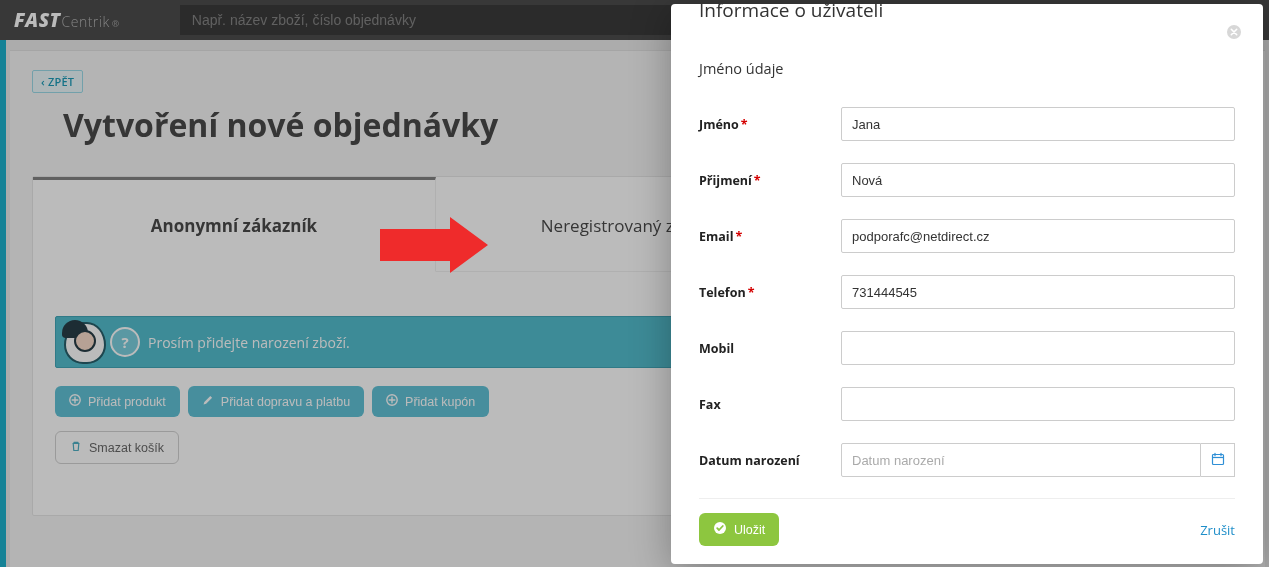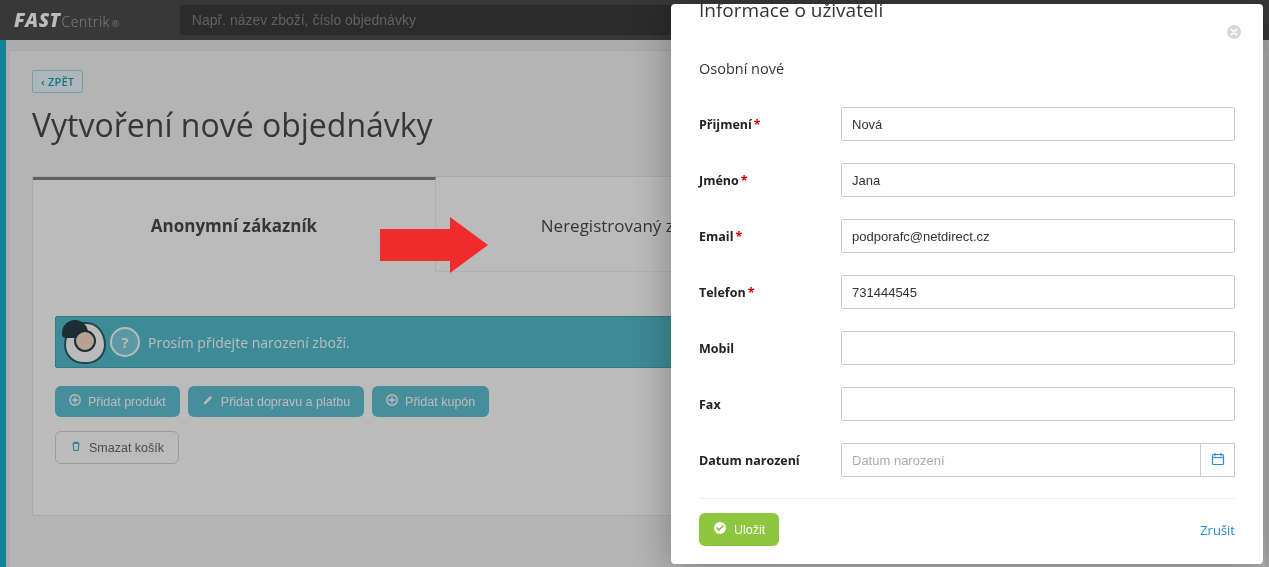--- a/index.html
+++ b/index.html
@@ -85,22 +85,23 @@
     background:#eaf8fb;
     font-size:11px;
     font-weight:600;
     padding:3px 8px;
     border-radius:2px;
     letter-spacing:.2px;
   }
   .page-title {
     margin-top:10px;
     font-size:32px;
-    font-weight:400;
+    font-weight:700;
     color:#333;
+    margin-left:31px;
   }
 
   .card {
     margin-top:30px;
     background:#fff;
     border:1px solid #e4e4e4;
     border-radius:2px;
     width:100%;
     min-height:340px;
     position:relative;
@@ -342,35 +343,35 @@
 <div class="modal">
   <div class="modal-close">
     <span>
       <svg width="16" height="16" viewBox="0 0 16 16">
           <circle cx="8" cy="8" r="7" fill="#d7d7d7"></circle>
           <path d="M5.3 5.3l5.4 5.4M10.7 5.3l-5.4 5.4" stroke="#fff" stroke-width="1.6" stroke-linecap="round"></path>
         </svg>
     </span>
   </div>
   <div class="modal-title">Informace o uživateli</div>
-  <div class="section-label">Osobní nové</div>
+  <div class="section-label">Jméno údaje</div>
 
   <div class="form">
 
     <div class="form-row">
+      <label><span>Jméno</span><span class="req">*</span></label>
+      <div class="control">
+          <input type="text" value="Jana" style="">
+        </div>
+    </div>
+
+    <div class="form-row">
       <label><span>Přijmení</span><span class="req">*</span></label>
       <div class="control">
           <input type="text" value="Nová" style="">
-        </div>
-    </div>
-
-    <div class="form-row">
-      <label><span>Jméno</span><span class="req">*</span></label>
-      <div class="control">
-          <input type="text" value="Jana" style="">
         </div>
     </div>
 
     <div class="form-row">
       <label><span>Email</span><span class="req">*</span></label>
       <div class="control">
           <input type="text" value="podporafc@netdirect.cz" style="">
         </div>
     </div>
 

